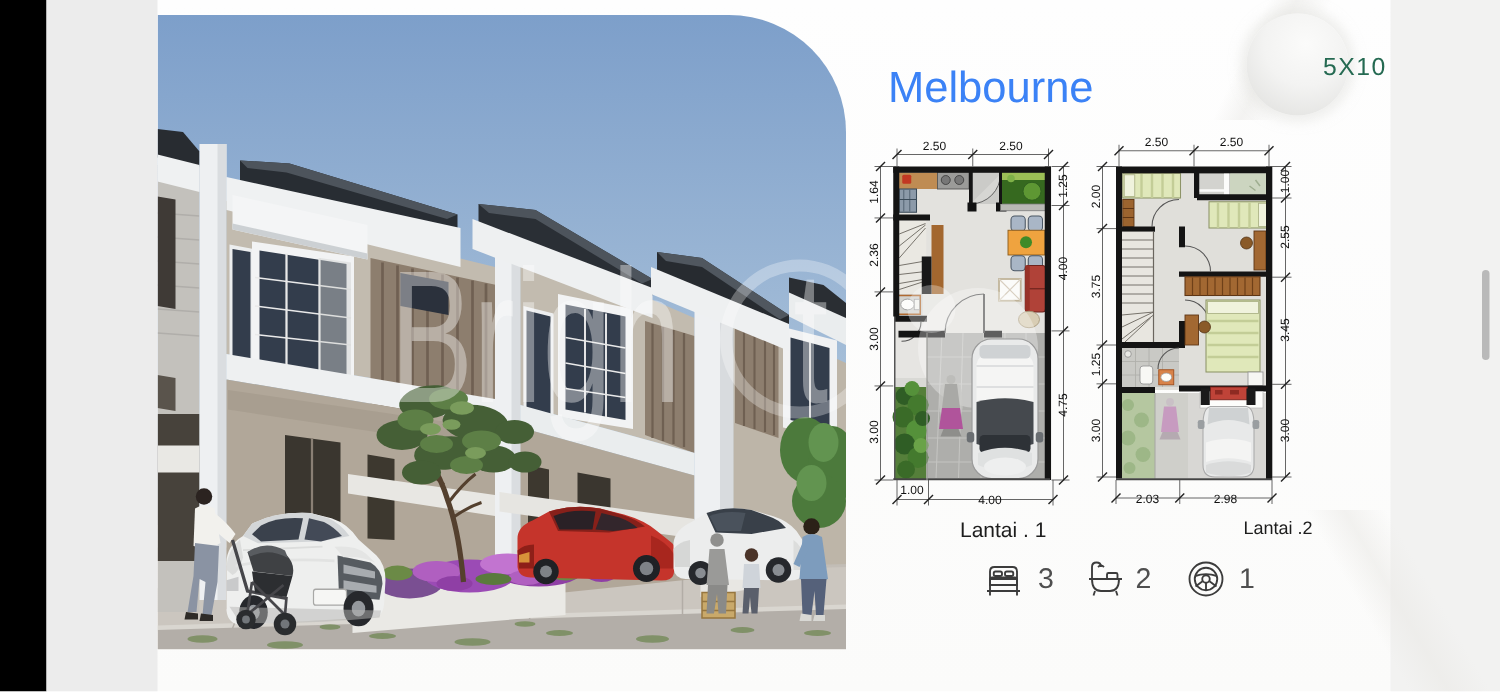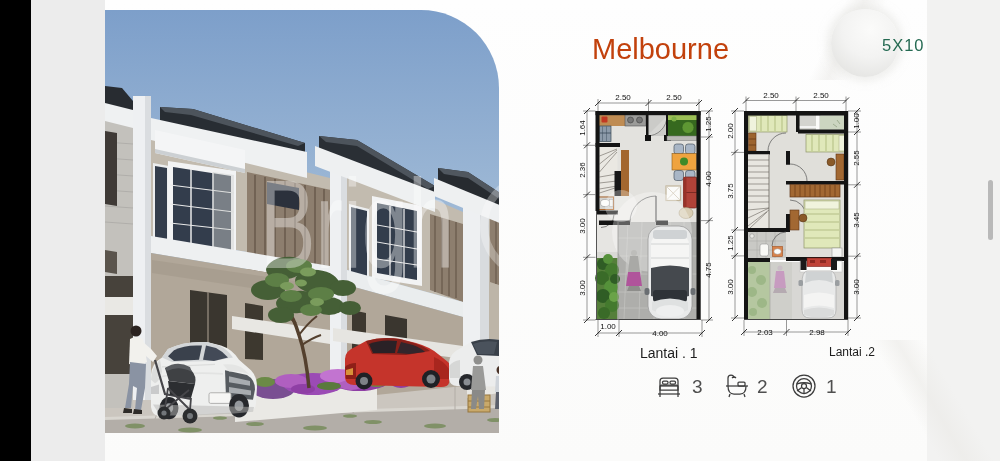--- a/index.html
+++ b/index.html
@@ -19,21 +19,21 @@
 
 <div class="abs" style="left:870px;top:340px;width:130px;height:121px;background:
   linear-gradient(60deg, transparent 35%, rgba(235,234,231,0.6) 48%, transparent 62%);"></div>
 
 <div class="abs" style="left:988px;top:180px;width:5px;height:60px;border-radius:3px;background:#b9b9b9;"></div>
 
 <div class="abs" style="left:0;top:0;width:31px;height:461px;background:#000;"></div>
 
 <div class="abs" style="left:31px;top:0;width:74px;height:461px;background:#ececec;"></div>
 
-<div class="abs" style="left:105px;top:10px;width:394px;height:423px;border-radius:0 78px 0 0;overflow:hidden;">
+<div class="abs" style="left:105px;top:10px;width:459px;height:423px;border-radius:0 78px 0 0;overflow:hidden;">
 <svg width="459" height="423" viewBox="0 0 459 423" xmlns="http://www.w3.org/2000/svg">
   <defs>
     <linearGradient id="sky" x1="0" y1="0" x2="0" y2="1">
       <stop offset="0" stop-color="#7d9fca"></stop>
       <stop offset="0.7" stop-color="#a5bed8"></stop>
       <stop offset="1" stop-color="#bccee0"></stop>
     </linearGradient>
   </defs>
 
   <rect x="0" y="0" width="459" height="340" fill="url(#sky)"></rect>
@@ -378,21 +378,21 @@
   </g>
 
   <g opacity="0.38" fill="#ffffff">
     <text transform="translate(155,258) scale(0.66,1)" font-size="126" font-family="Liberation Sans, sans-serif">Brigh</text>
     <text transform="translate(424,258) scale(0.66,1)" font-size="126" font-family="Liberation Sans, sans-serif">t</text>
   </g>
   <circle cx="428" cy="216" r="49" fill="none" stroke="#ffffff" stroke-width="8" opacity="0.3"></circle>
 </svg>
 </div>
 
-<div class="abs" style="left:592px;top:33px;font-size:29px;color:#c2410c;">Melbourne</div>
+<div class="abs" style="left:592px;top:43px;font-size:29px;color:#3b82f6;">Melbourne</div>
 
 <div class="abs" style="left:831px;top:9px;width:68px;height:68px;border-radius:50%;background:radial-gradient(circle at 58% 30%, #fbfbfa 0%, #f3f3f2 45%, #e6e6e4 78%, #dbdbd9 100%);box-shadow:0 0 8px 4px rgba(225,225,223,0.55);"></div>
 
 <div class="abs" style="left:882px;top:36px;font-size:16.5px;color:#256a52;letter-spacing:1px;">5X10</div>
 
 <div class="abs" style="left:540px;top:80px;width:440px;height:285px;text-decoration:underline;">
 <svg width="440" height="285" viewBox="560 80 440 285" xmlns="http://www.w3.org/2000/svg" font-family="Liberation Sans, sans-serif">
 <g>
 
 <rect x="617" y="113" width="102" height="109" fill="#e3e2de"></rect>

